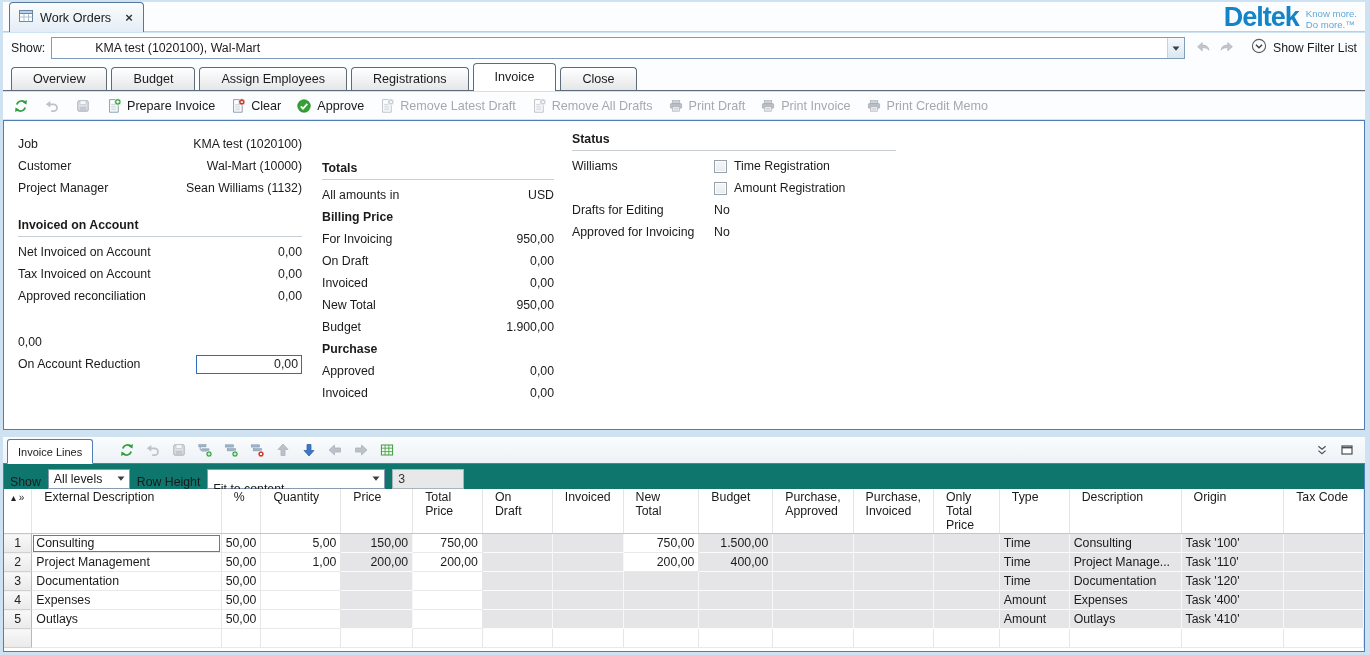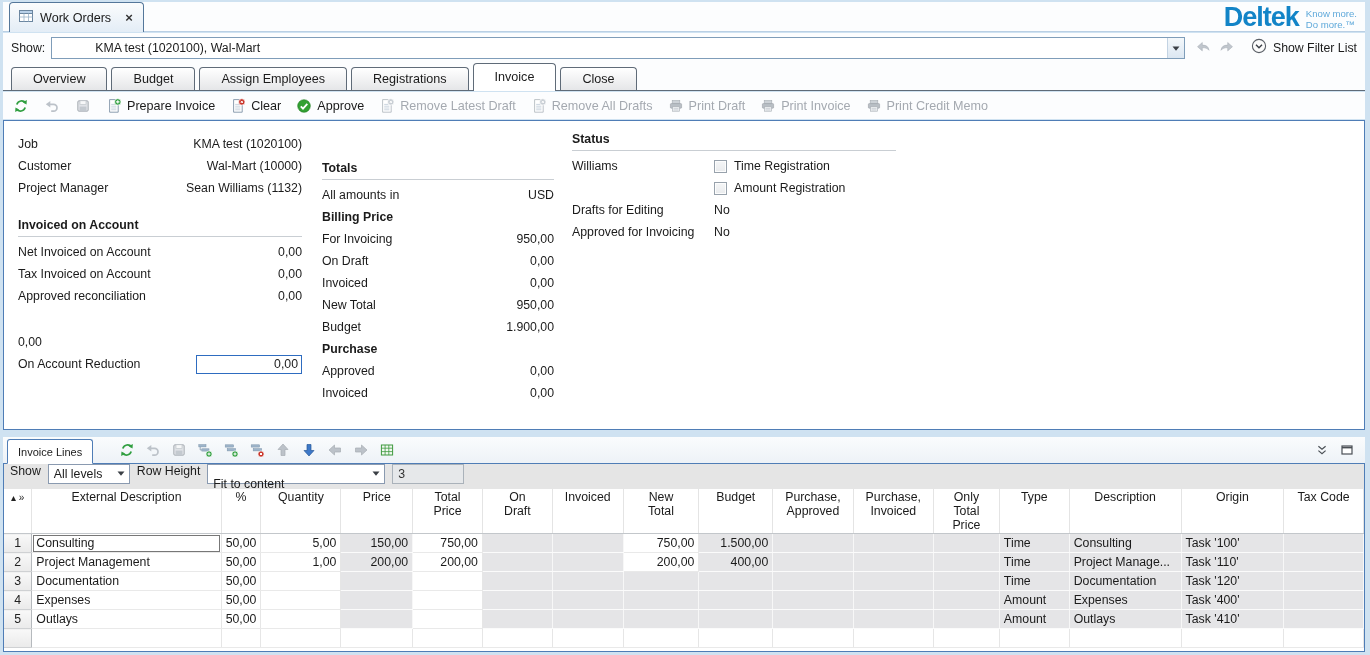--- a/index.html
+++ b/index.html
@@ -48,28 +48,28 @@
   .srow{display:flex;height:22px;align-items:center;}
   .srow .slab{width:142px;white-space:nowrap;}
   .cb{width:13px;height:13px;border:1px solid #98a2ac;background:linear-gradient(#f5f6f7,#e9ebed);box-shadow:inset 0 0 0 1px #fdfdfd;margin-right:7px;flex:none;}
   
   .lines-panel{position:absolute;left:3px;right:5px;top:437px;height:215px;}
   .lines-tabrow{position:relative;height:26px;background:linear-gradient(#fafcfd,#edf2f7);}
   .lines-tab{position:absolute;left:4px;bottom:-1px;height:25px;line-height:24px;padding:0 10px;background:#fff;border:1px solid #4f7db6;border-bottom:1px solid #fff;border-radius:3px 3px 0 0;z-index:3;font-size:11px;}
   .lines-toolbar{position:absolute;left:116px;top:0;height:26px;display:flex;align-items:center;gap:10px;}
   .corner-ics{position:absolute;right:10px;top:5px;display:flex;gap:9px;}
   .lines-content{position:absolute;left:0;right:0;top:26px;bottom:0;border:1px solid #4f7db6;background:#fff;overflow:hidden;}
-  .lines-controls{height:25px;display:flex;align-items:flex-start;gap:7px;padding-left:6px;background:#e5e5e5;}
+  .lines-controls{height:25px;display:flex;align-items:flex-end;gap:7px;padding-left:6px;background:#0f766e;}
   .combo2{height:20px;border:1px solid #8a9ab0;background:#fff;display:flex;align-items:center;}
   .combo2 .tx{padding:0 5px;}
   .combo2 .ar{width:16px;text-align:center;}
   .countbox{width:72px;height:20px;border:1px solid #aab2ba;background:#e6e8ea;padding:0 5px;line-height:18px;color:#333;}
   .grid-wrap{position:absolute;left:0;right:0;top:25px;bottom:0;background:#fff;overflow:hidden;}
   table.lines{border-collapse:collapse;table-layout:fixed;font-size:12.3px;}
-  table.lines th{font-weight:normal;text-align:center;vertical-align:top;padding:1px 12px;border-right:1px solid #e4e4e4;border-bottom:1px solid #c3c7cb;height:31px;background:#fff;line-height:14px;white-space:normal;overflow:hidden;}
+  table.lines th{font-weight:normal;text-align:left;vertical-align:top;padding:1px 12px;border-right:1px solid #e4e4e4;border-bottom:1px solid #c3c7cb;height:31px;background:#fff;line-height:14px;white-space:normal;overflow:hidden;}
   table.lines th.corner{padding:2px 1px;text-align:center;font-size:10px;color:#222;}
   table.lines td{height:19px;padding:0 4px;border-right:1px solid #e6e6e6;border-bottom:1px solid #e9e9e9;white-space:nowrap;overflow:hidden;background:#fff;}
   table.lines td.gray{background:#e5e5e7;border-right-color:#f7f7f7;border-bottom-color:#fbfbfb;}
   table.lines td.num{background:linear-gradient(#f8f8f8,#eaeaea);border-right:1px solid #b5b9bd;border-bottom:1px solid #cfd1d3;text-align:center;color:#222;padding:0 2px;}
   table.lines td.r{text-align:right;}
   table.lines td.focus{outline:1px solid #777;outline-offset:-2px;}
 </style>
 </head>
 <body>
 

